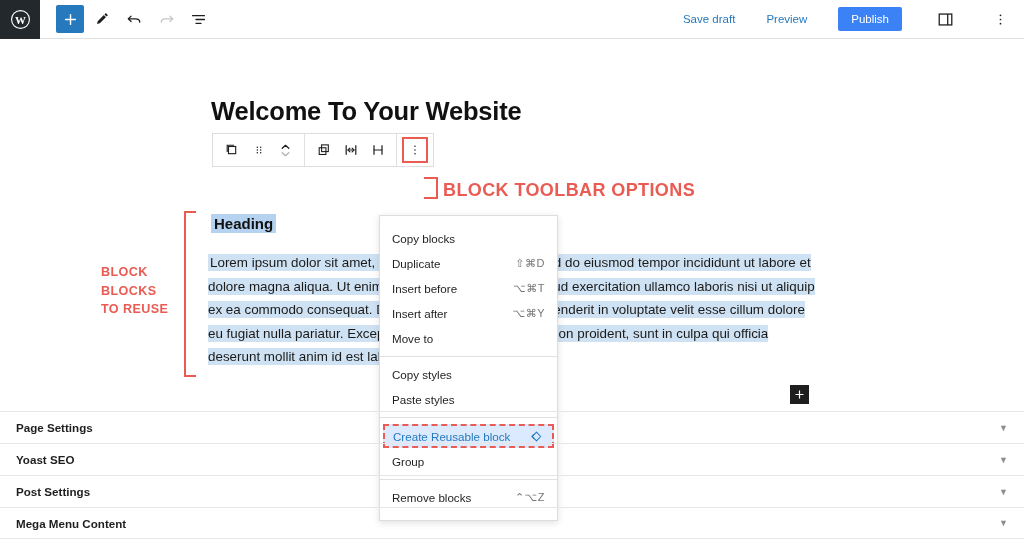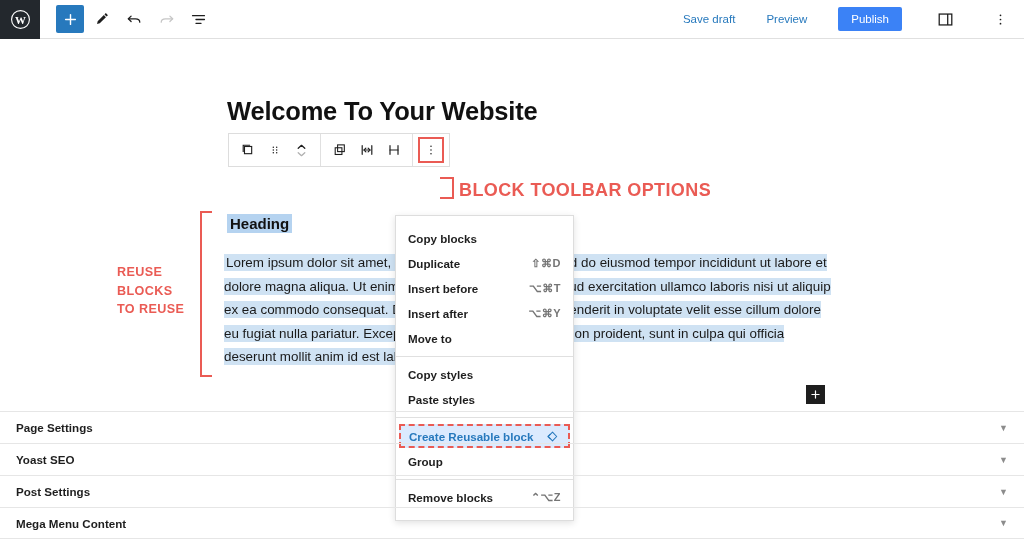--- a/index.html
+++ b/index.html
@@ -34,21 +34,21 @@
     margin-right: 12px;
   }
   .link-btn { color: #2779bd; font-size: 11.5px; }
   .publish-btn {
     background: #3b82f6; color: #fff; font-size: 11.5px;
     padding: 6px 13px; border-radius: 2px;
   }
   .icon-sq { width: 24px; height: 24px; display:flex; align-items:center; justify-content:center; }
 
   
-  .canvas { position: absolute; top: 39px; left: 16px; width: 907px; height: 372px; background: #fff; }
+  .canvas { position: absolute; top: 39px; left: 0; width: 907px; height: 372px; background: #fff; }
 
   .page-title {
     position: absolute; left: 211px; top: 58px;
     font-size: 25.5px; font-weight: bold; color: #111; letter-spacing: -0.2px;
   }
 
   
   .block-toolbar {
     position: absolute; left: 212px; top: 94px; height: 34px;
     border: 1px solid #ddd; background: #fff; display: flex; align-items: stretch;
@@ -103,21 +103,21 @@
   .menu {
     position: absolute; left: 379px; top: 176px; width: 179px;
     background: #fff; border: 1px solid #ddd;
     box-shadow: 0 2px 7px rgba(0,0,0,.12);
     padding: 5px 0; font-size: 11.6px; color: #1e1e1e;
   }
   .menu-section + .menu-section { border-top: 1px solid #e0e0e0; }
   .menu-section { padding: 5px 0; }
   .menu-item {
     display: flex; align-items: center; height: 25px;
-    padding: 0 12px; justify-content: space-between; font-weight: bold;
+    padding: 0 12px; justify-content: space-between;
   }
   .menu-item .shortcut { color: #757575; font-size: 11px; letter-spacing: .5px; }
   .menu-item.highlight {
     border: 2px dashed #ea5b54; background: #dbeafe;
     color: #2779bd; height: 24px; margin: 1px 3px; padding: 0 8px;
   }
   .menu-item.highlight .mi-icon { color: #2779bd; display:flex; align-items:center; }
 
   
   .panels { position: absolute; top: 411px; left: 0; width: 1024px; }
@@ -257,21 +257,21 @@
           </svg>
         </div>
       </div>
     </div>
 
     <div class="bracket-right"></div>
     <div class="anno-text anno-toolbar">BLOCK TOOLBAR OPTIONS</div>
 
     <div class="bracket-left"></div>
     <div class="anno-text anno-select">
-      <div>REUSE</div>
+      <div>BLOCK</div>
       <div>BLOCKS</div>
       <div>TO REUSE</div>
     </div>
 
     <div class="heading-block">Heading</div>
 
     <div class="para-block"><span class="hl">Lorem ipsum dolor sit amet, consectetur adipiscing elit, sed do eiusmod tempor incididunt ut labore et dolore magna aliqua. Ut enim ad minim veniam, quis nostrud exercitation ullamco laboris nisi ut aliquip ex ea commodo consequat. Duis aute irure dolor in reprehenderit in voluptate velit esse cillum dolore eu fugiat nulla pariatur. Excepteur sint occaecat cupidatat non proident, sunt in culpa qui officia deserunt mollit anim id est laborum</span></div>
 
     <div class="appender">
       <svg width="11" height="11" viewBox="0 0 20 20" stroke="#fff" stroke-width="2.2" stroke-linecap="round">

